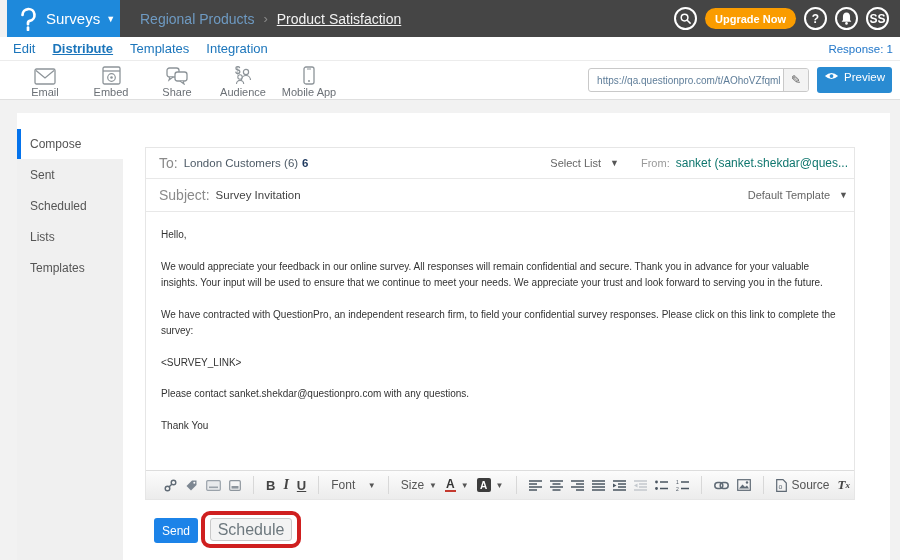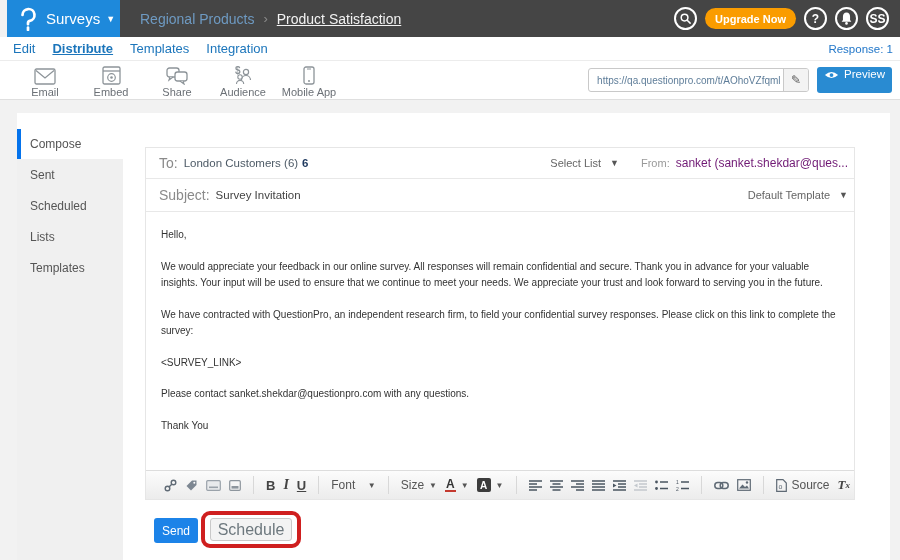--- a/index.html
+++ b/index.html
@@ -27,42 +27,42 @@
 
   
   .app-toolbar { position:absolute; top:60px; left:0; right:0; height:40px; background:#fff; border-top:1px solid #ececec; border-bottom:1px solid #dfdfdf; display:flex; align-items:center; }
   .tool-item { width:66px; display:flex; flex-direction:column; align-items:center; gap:1px; color:#6b7076; font-size:11px; padding-top:2px; }
   .tool-item:first-child { margin-left:12px; }
   .tool-ic { height:20px; display:flex; align-items:flex-end; }
   .url-wrap { margin-left:auto; display:flex; align-items:center; gap:8px; padding-right:8px; }
   .url-box { width:221px; height:24px; border:1px solid #c9c9c9; border-radius:3px; display:flex; align-items:center; background:#fff; overflow:hidden; }
   .url-text { flex:1; font-size:10px; color:#5e7d99; padding:0 4px 0 8px; white-space:nowrap; overflow:hidden; }
   .url-edit { width:25px; height:24px; border-left:1px solid #c9c9c9; background:#f3f3f3; display:flex; align-items:center; justify-content:center; color:#555; font-size:12px; flex:none; }
-  .preview-btn { height:26px; background:#298bd2; color:#fff; border-radius:3px; font-size:11.5px; display:flex; align-items:flex-end; gap:5px; padding:13px 7px; }
+  .preview-btn { height:26px; background:#298bd2; color:#fff; border-radius:3px; font-size:11.5px; display:flex; align-items:flex-start; gap:5px; padding:4px 7px; }
 
   
   .content { position:absolute; top:100px; left:0; right:0; bottom:0; background:#f2f2f2; }
   .white-region { position:absolute; left:17px; right:10px; top:13px; bottom:0; background:#fff; }
   .sidebar { position:absolute; left:0; top:16px; bottom:0; width:106px; display:flex; flex-direction:column; }
   .side-item { height:31px; display:flex; align-items:center; padding-left:9px; font-size:12px; color:#555; background:#f0f0f0; border-left:4px solid #f0f0f0; }
   .side-item.active { background:#fff; border-left:4px solid #0473ec; height:30px; }
   .side-filler { flex:1; background:#f0f0f0; }
 
   
   .compose-panel { position:absolute; left:128px; top:34px; width:710px; height:353px; border:1px solid #e6e6e6; background:#fff; display:flex; flex-direction:column; }
   .to-row { height:31px; flex:none; display:flex; align-items:center; padding:0 6px 0 13px; border-bottom:1px solid #e8e8e8; font-size:11.5px; }
   .subject-row { height:33px; flex:none; display:flex; align-items:center; padding:0 6px 0 13px; border-bottom:1px solid #e8e8e8; font-size:11.5px; }
   .fld-label { color:#8a8a8a; font-size:14px; margin-right:6px; }
   .to-value { color:#4d5a66; }
   .to-count { color:#1f3a5f; font-weight:bold; margin-left:4px; }
   .row-right { margin-left:auto; display:flex; align-items:center; }
   .sel-label { color:#666; font-size:11px; }
   .sel-caret { color:#555; font-size:9px; margin-left:9px; }
   .from-label { color:#999; font-size:11px; margin-left:22px; }
-  .from-value { color:#701a75; font-size:12px; margin-left:6px; }
+  .from-value { color:#0f766e; font-size:12px; margin-left:6px; }
   .subj-value { color:#444; }
   .body-area { flex:1; padding:15px 15px; font-size:10px; color:#333; line-height:16.5px; overflow:hidden; }
   .body-area p { margin:0 0 15px 0; }
 
   
   .editor-bar { height:29px; flex:none; border-top:1px solid #ddd; background:linear-gradient(#fcfcfc,#ececec); display:flex; align-items:center; padding:0 0 0 14px; }
   .eb-sep { width:1px; height:18px; background:#d8d8d8; margin:0 8px; flex:none; }
   .eb-btn { display:flex; align-items:center; justify-content:center; padding:0 4px; height:22px; color:#444; }
   .eb-bold { font-weight:bold; font-size:13px; }
   .eb-italic { font-style:italic; font-family:"Liberation Serif",serif; font-size:14px; font-weight:bold; }

